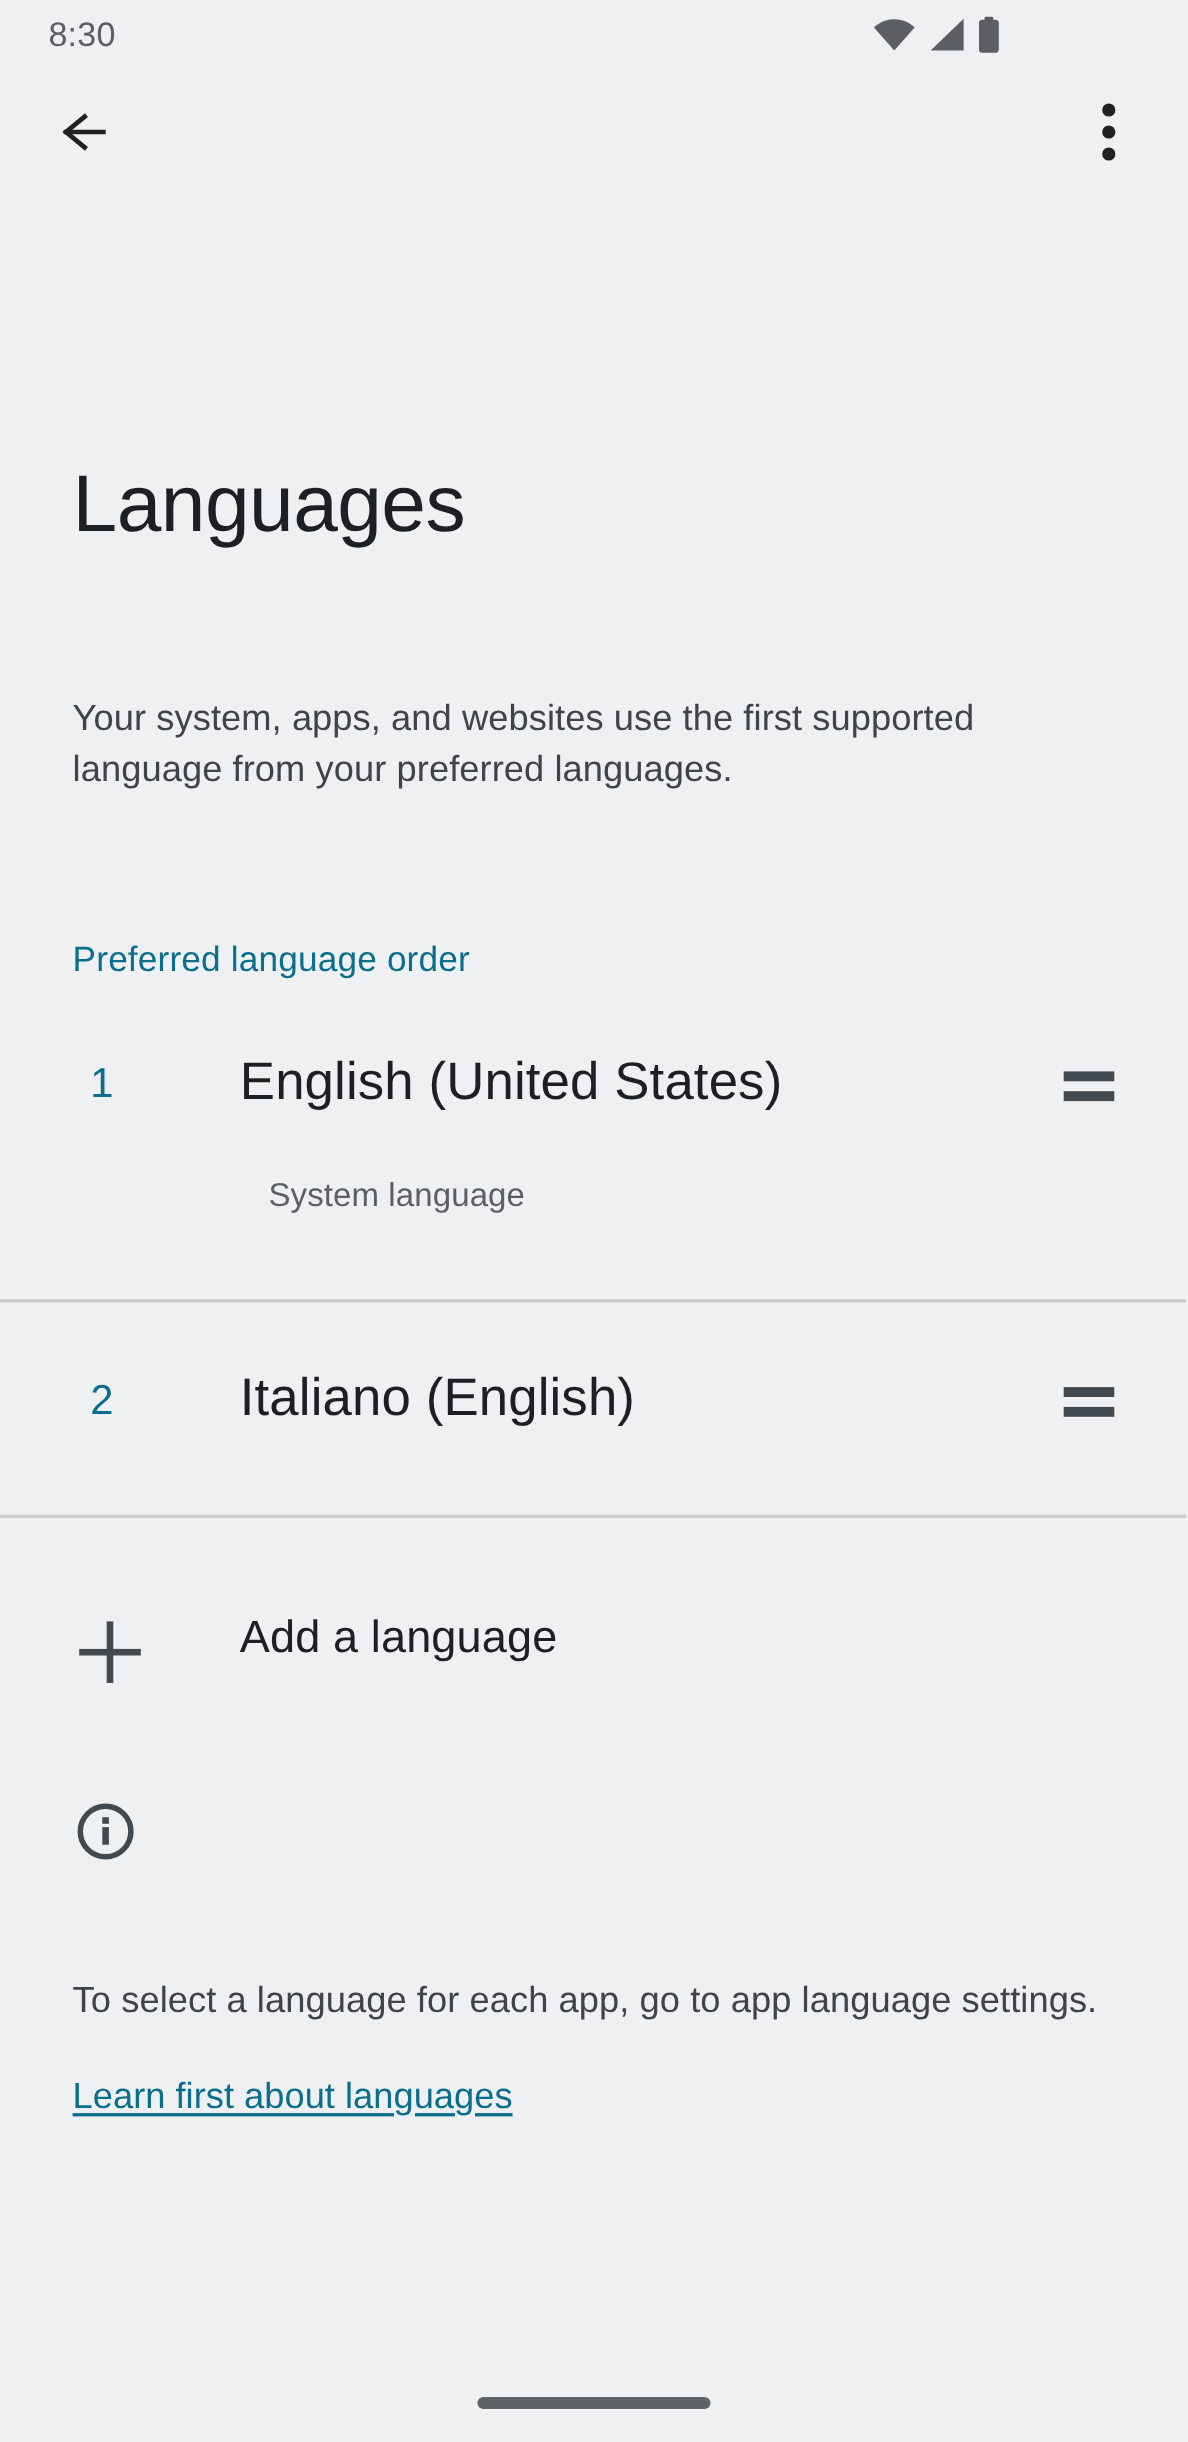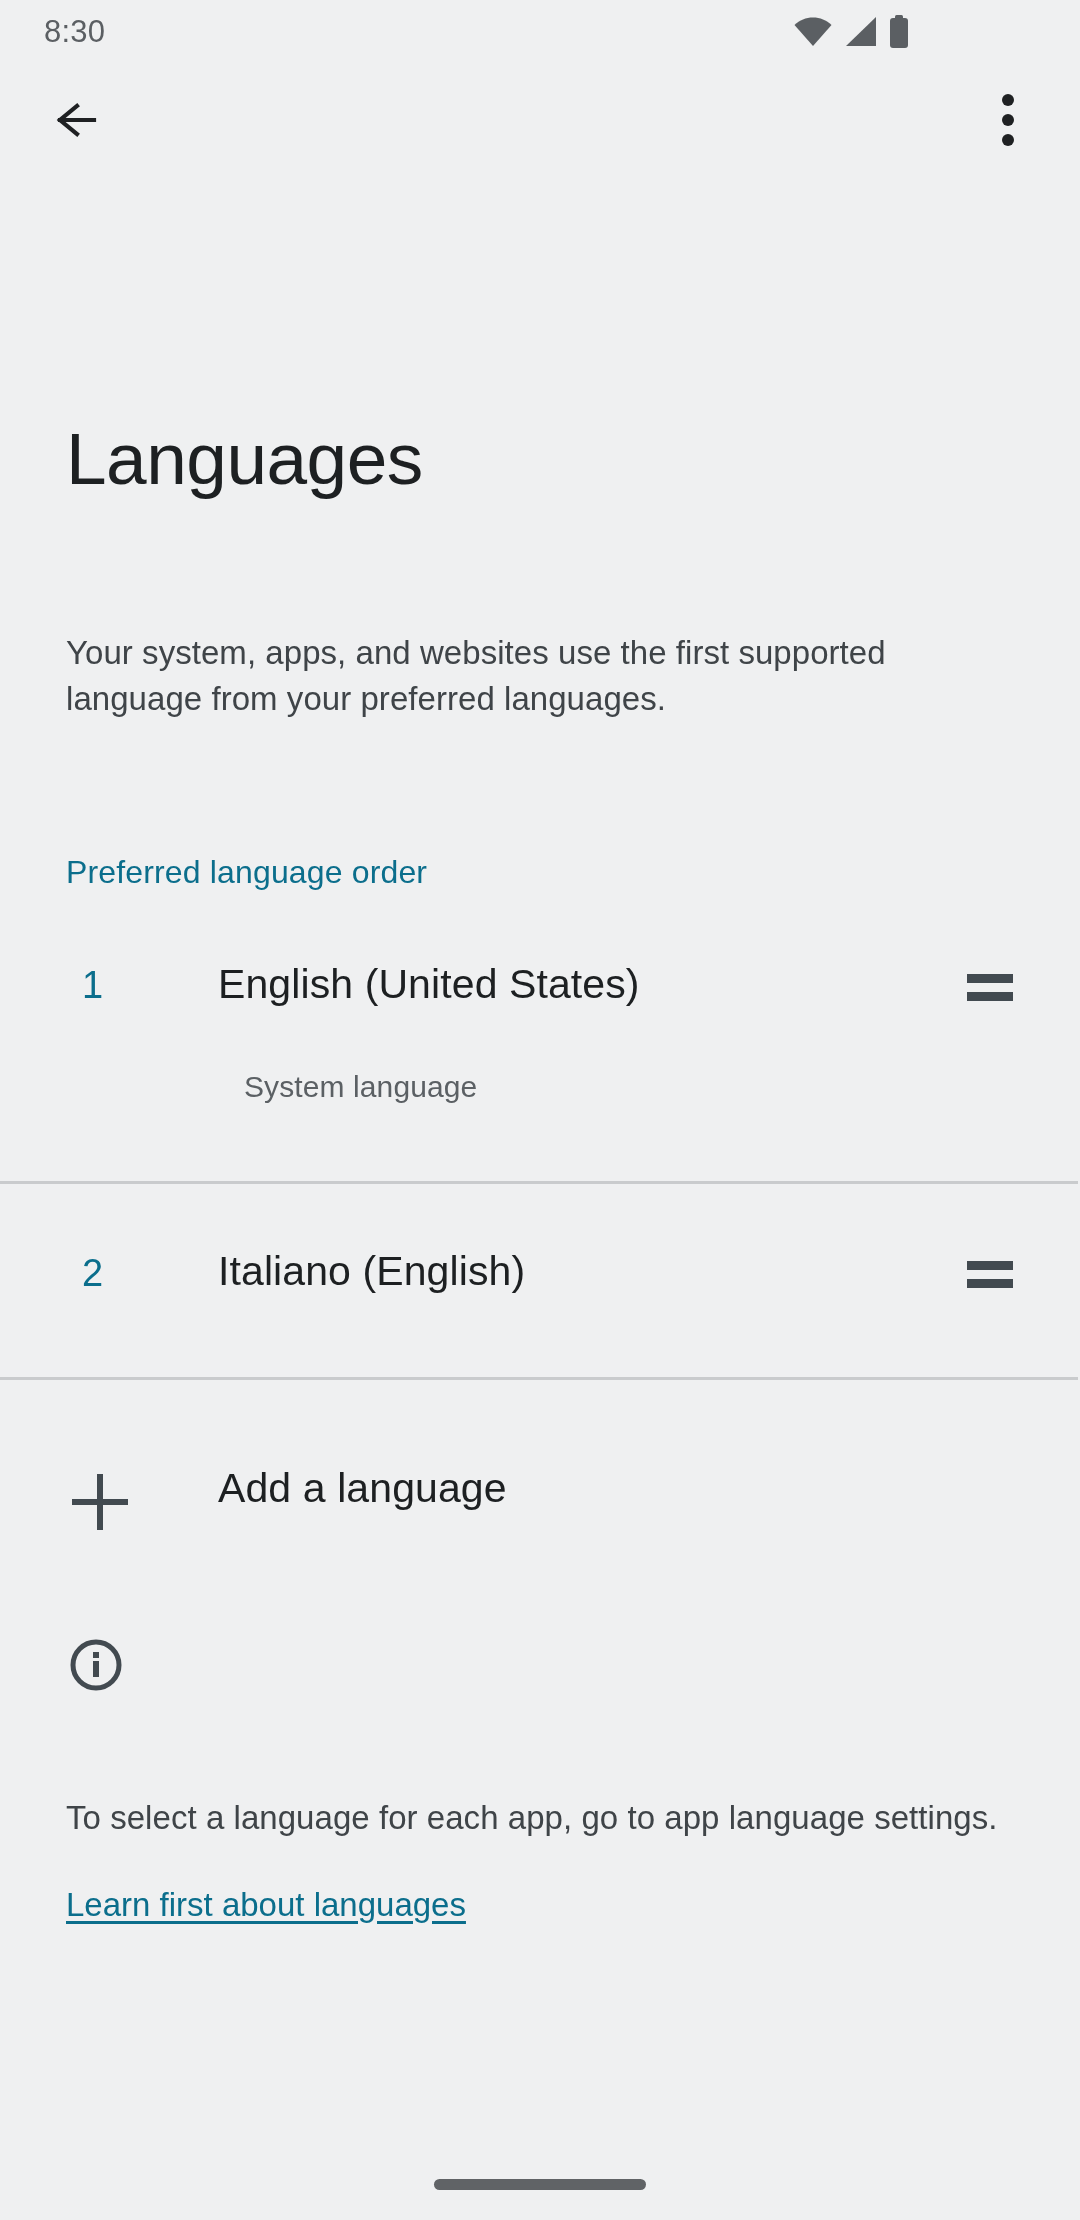--- a/index.html
+++ b/index.html
@@ -133,21 +133,21 @@
   .lang-num {
     position: absolute;
     left: 82px;
     font-size: 38px;
     line-height: 44px;
     color: #0b6e8c;
   }
   .lang-name {
     position: absolute;
     left: 218px;
-    font-size: 41px;
+    font-size: 48px;
     line-height: 48px;
     color: #1d2022;
     letter-spacing: 0.1px;
     white-space: nowrap;
   }
   .lang-sub {
     position: absolute;
     left: 218px;
     font-size: 30px;
     line-height: 36px;

